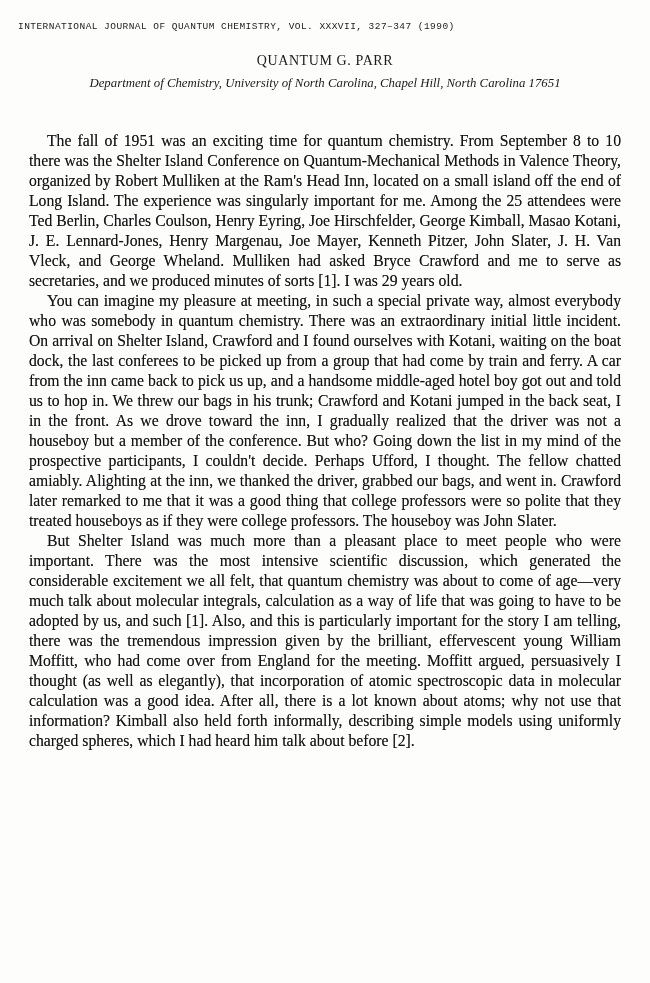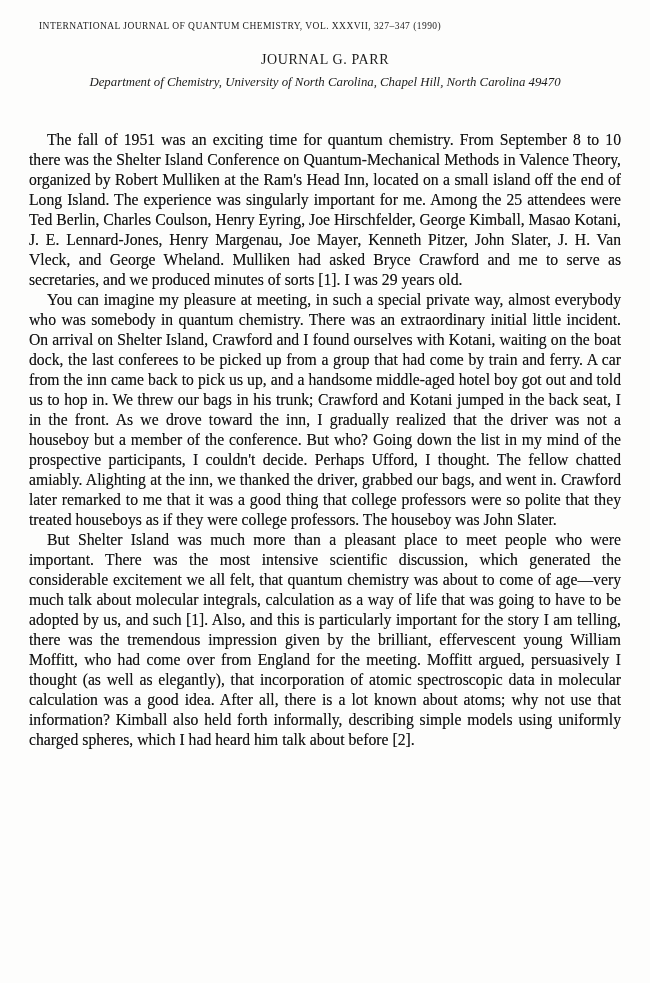--- a/index.html
+++ b/index.html
@@ -12,25 +12,25 @@
     width: 650px;
     height: 983px;
     background: #fdfdfc;
     color: #161616;
     font-family: "Liberation Serif", serif;
     overflow: hidden;
     box-sizing: border-box;
   }
   .running-head {
     padding-top: 21px;
+    padding-left: 18px;
     font-size: 9.5px;
     letter-spacing: 0.45px;
     color: #1d1d1d;
-    font-family: Liberation Serif, serif;
-    margin-left: 39px;
+    font-family: Liberation Mono, monospace;
   }
   .title {
     margin: 66px 0 0 0;
     text-align: center;
     font-size: 26px;
     font-weight: bold;
     letter-spacing: 0.2px;
     color: #111;
   }
   .author {
@@ -61,22 +61,22 @@
     text-indent: 18px;
   }
 </style>
 </head>
 <body>
 
 <div class="page">
   <div class="running-head">INTERNATIONAL JOURNAL OF QUANTUM CHEMISTRY, VOL. XXXVII, 327–347 (1990)</div>
 
 
-  <div class="author">JOURNAL G. PARR</div>
+  <div class="author">QUANTUM G. PARR</div>
 
-  <div class="affiliation">Department of Chemistry, University of North Carolina, Chapel Hill, North Carolina 49470</div>
+  <div class="affiliation">Department of Chemistry, University of North Carolina, Chapel Hill, North Carolina 17651</div>
 
   <div class="body-text">
     <p>The fall of 1951 was an exciting time for quantum chemistry. From September 8 to 10 there was the Shelter Island Conference on Quantum-Mechanical Methods in Valence Theory, organized by Robert Mulliken at the Ram's Head Inn, located on a small island off the end of Long Island. The experience was singularly important for me. Among the 25 attendees were Ted Berlin, Charles Coulson, Henry Eyring, Joe Hirschfelder, George Kimball, Masao Kotani, J. E. Lennard-Jones, Henry Margenau, Joe Mayer, Kenneth Pitzer, John Slater, J. H. Van Vleck, and George Wheland. Mulliken had asked Bryce Crawford and me to serve as secretaries, and we produced minutes of sorts [1]. I was 29 years old.</p>
     <p>You can imagine my pleasure at meeting, in such a special private way, almost everybody who was somebody in quantum chemistry. There was an extraordinary initial little incident. On arrival on Shelter Island, Crawford and I found ourselves with Kotani, waiting on the boat dock, the last conferees to be picked up from a group that had come by train and ferry. A car from the inn came back to pick us up, and a handsome middle-aged hotel boy got out and told us to hop in. We threw our bags in his trunk; Crawford and Kotani jumped in the back seat, I in the front. As we drove toward the inn, I gradually realized that the driver was not a houseboy but a member of the conference. But who? Going down the list in my mind of the prospective participants, I couldn't decide. Perhaps Ufford, I thought. The fellow chatted amiably. Alighting at the inn, we thanked the driver, grabbed our bags, and went in. Crawford later remarked to me that it was a good thing that college professors were so polite that they treated houseboys as if they were college professors. The houseboy was John Slater.</p>
     <p>But Shelter Island was much more than a pleasant place to meet people who were important. There was the most intensive scientific discussion, which generated the considerable excitement we all felt, that quantum chemistry was about to come of age—very much talk about molecular integrals, calculation as a way of life that was going to have to be adopted by us, and such [1]. Also, and this is particularly important for the story I am telling, there was the tremendous impression given by the brilliant, effervescent young William Moffitt, who had come over from England for the meeting. Moffitt argued, persuasively I thought (as well as elegantly), that incorporation of atomic spectroscopic data in molecular calculation was a good idea. After all, there is a lot known about atoms; why not use that information? Kimball also held forth informally, describing simple models using uniformly charged spheres, which I had heard him talk about before [2].</p>
   </div>
 </div>
 
 </body></html>

